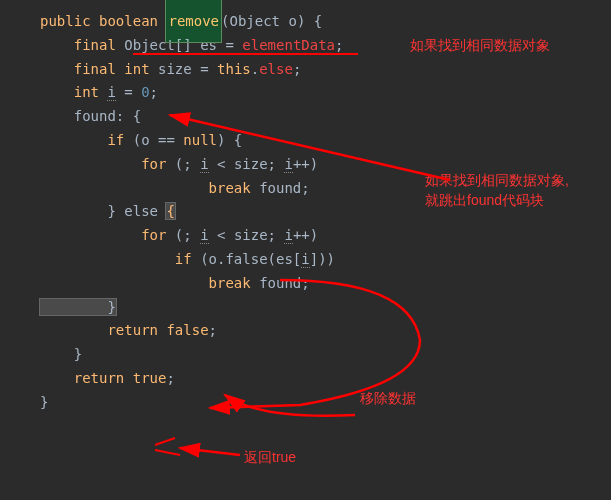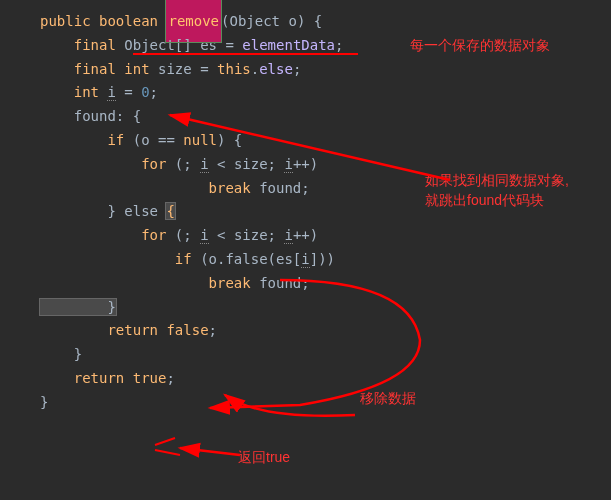--- a/index.html
+++ b/index.html
@@ -1,22 +1,22 @@
 <!DOCTYPE html>
 <html><head>
 <meta charset="utf-8">
 <style>
 *{margin:0;padding:0;box-sizing:border-box}
 body{background:#2b2b2b;font-family:'Menlo','Monaco','Consolas',monospace;font-size:14px;line-height:1.7;color:#a9b7c6;width:611px;height:500px;overflow:hidden;position:relative;padding:10px 0 0 40px}
 .line{white-space:pre}
 .kw{color:#fdba74}
 .method{color:#ffc66d}
 .num{color:#6897bb}
-.field{color:#c4b5fd}
-.hl{background:#be185d;outline:1px solid #5c8c5c;padding:13px 2px}
+.field{color:#ef4444}
+.hl{background:#14532d;outline:1px solid #5c8c5c;padding:13px 2px}
 .cursor{background:#4a4a4a;outline:1px solid #666}
 .underline-var{border-bottom:1px dotted #888}
 svg.annot{position:absolute;top:0;left:0;width:611px;height:500px;pointer-events:none}
 .note{position:absolute;color:#ff3333;font-family:sans-serif;font-size:14px;line-height:1.4}
 .red-underline{position:absolute;background:#ff0000;height:2px}
 </style>
 </head>
 <body>
 
 <div>
@@ -34,25 +34,25 @@
 <div class="line"><span class="kw">                    break </span><span>found;</span></div>
 <div class="line"><span class="cursor">        }</span></div>
 <div class="line"><span class="kw">        return false</span><span>;</span></div>
 <div class="line"><span>    }</span></div>
 <div class="line"><span class="kw">    return true</span><span>;</span></div>
 <div class="line"><span>}</span></div>
 </div>
 
 <div class="red-underline" style="left:133px;top:53px;width:225px"></div>
 
-<div class="note" style="left:410px;top:36px">每一个保存的数据对象</div>
+<div class="note" style="left:410px;top:36px">如果找到相同数据对象</div>
 <div class="note" style="left:425px;top:171px;white-space:pre-line">如果找到相同数据对象,
 就跳出found代码块</div>
 <div class="note" style="left:360px;top:389px">移除数据</div>
-<div class="note" style="left:238px;top:448px">返回true</div>
+<div class="note" style="left:244px;top:448px">返回true</div>
 
 <svg class="annot">
 <defs>
       <marker id="ah" markerWidth="10" markerHeight="10" refX="8" refY="3" orient="auto">
         <path d="M0,0 L9,3 L0,6 Z" fill="#ff0000"></path>
       </marker>
     </defs>
 <path d="M450,180 L170,115" stroke="#ff0000" stroke-width="2.5" fill="none" marker-end="url(#ah)"></path>
 <path d="M280,280 Q410,280 420,340 Q420,385 300,405 L210,408" stroke="#ff0000" stroke-width="2.5" fill="none" marker-end="url(#ah)"></path>
 <path d="M355,415 Q260,420 225,395" stroke="#ff0000" stroke-width="2.5" fill="none" marker-end="url(#ah)"></path>

